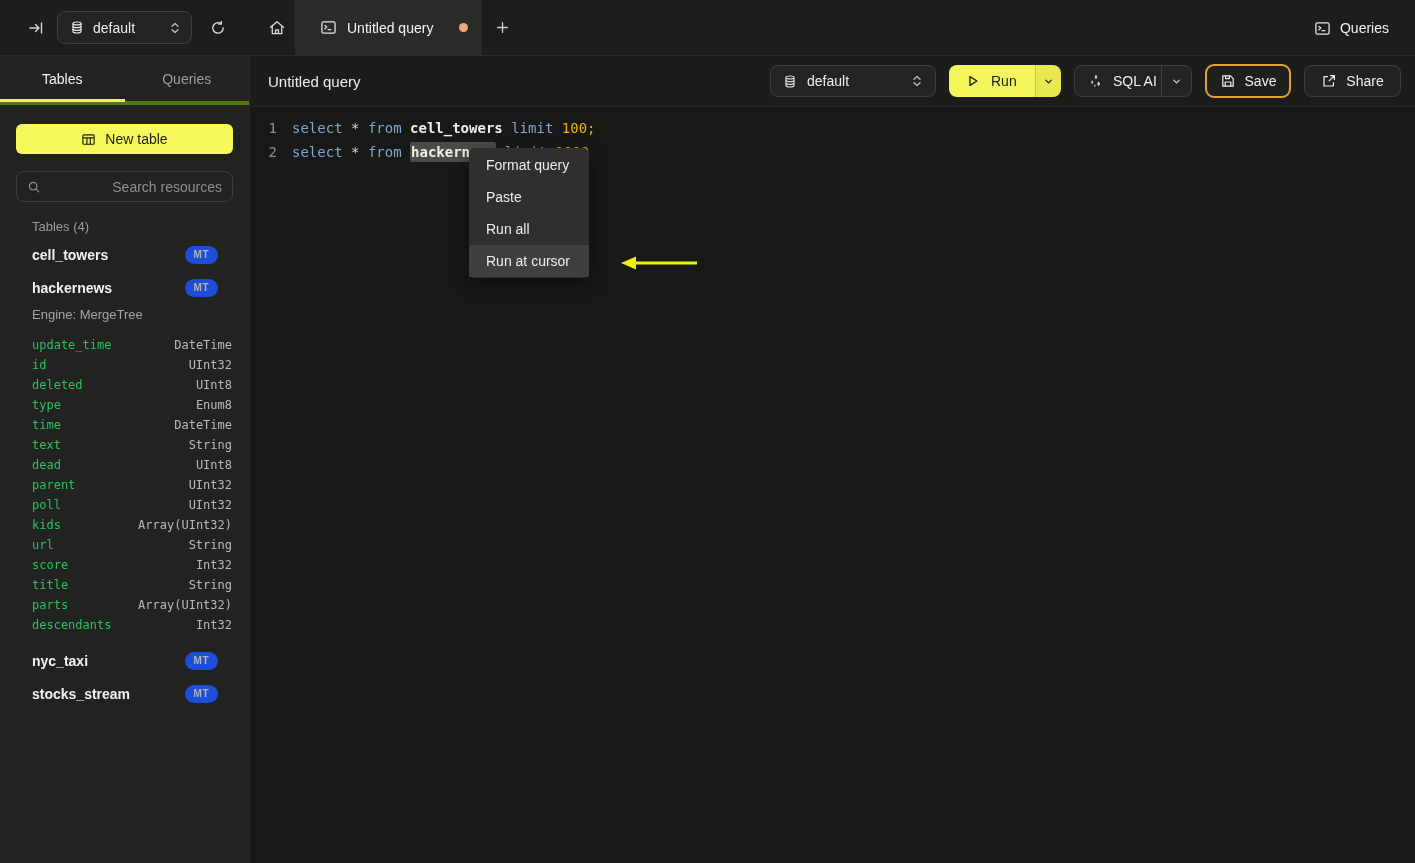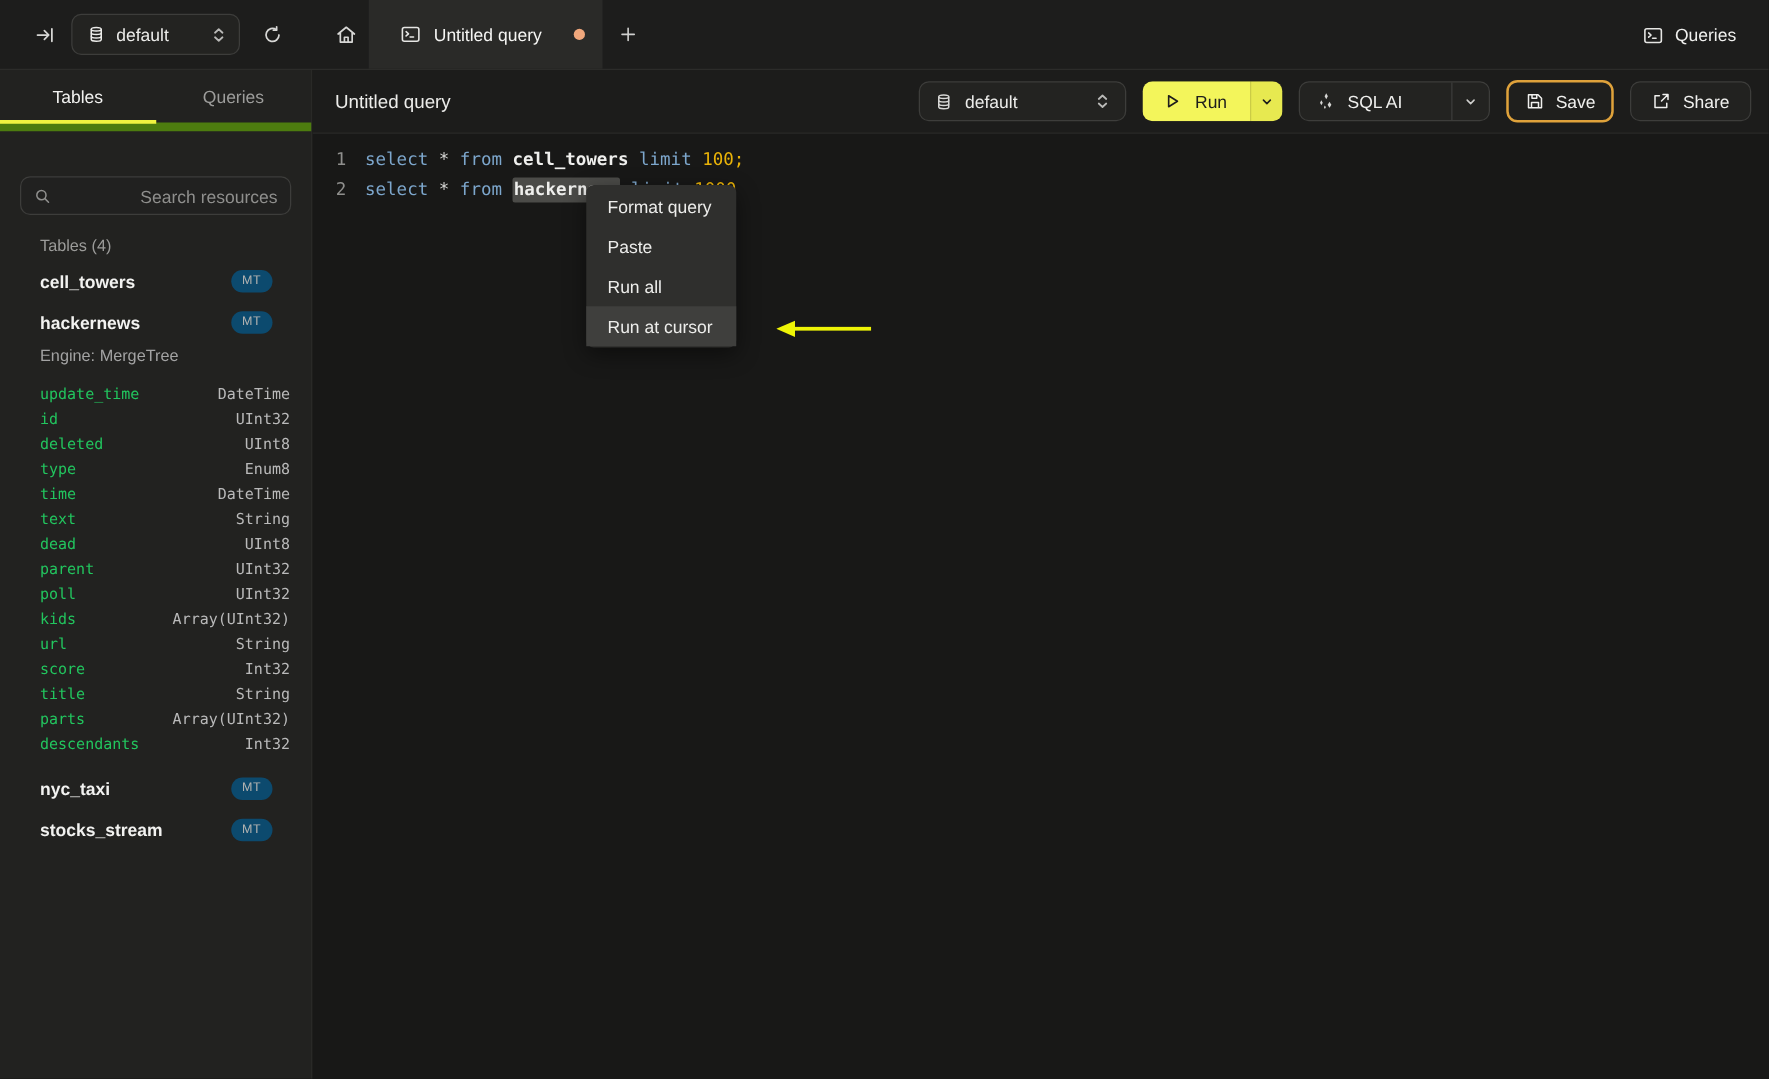--- a/index.html
+++ b/index.html
@@ -55,21 +55,21 @@
     background:none; border:none; color:#f0f0ee; font-size:14px; font-weight:500;
     display:flex; align-items:center; gap:9px; cursor:pointer;
   }
 
   
   .sidebar {
     position:absolute; top:56px; left:0; bottom:0; width:250px;
     background:#222220; border-right:1px solid #2c2c2a;
     display:flex; flex-direction:column;
   }
-  .sidebar-tabs { height:49px; display:flex; flex:none; border-bottom:7px solid #4d7c0f; }
+  .sidebar-tabs { height:49px; display:flex; flex:none; border-bottom:4px solid #4d7c0f; }
   .sidebar-tab {
     width:50%; background:none; border:none; cursor:pointer;
     font-size:14px; font-weight:500; color:#9d9d9b; position:relative;
     font-family:"Liberation Sans", sans-serif;
   }
   .sidebar-tab.active { color:#f2f2f0; }
   .sidebar-tab.active::after {
     content:""; position:absolute; left:0; right:0; bottom:-1px; height:3px;
     background:#f1f340;
   }
@@ -92,21 +92,21 @@
   }
   .search-box input::placeholder { color:#8f8f8d; }
   .section-label { margin:17px 0 4px 32px; font-size:13px; color:#9b9b99; }
 
   .tbl-row {
     height:33px; display:flex; align-items:center; justify-content:space-between;
     padding:0 31px 0 32px; cursor:pointer;
   }
   .tbl-name { font-size:14px; font-weight:600; color:#f2f2f0; }
   .badge {
-    background:#0c4a6e; color:#b3b3b1; font-size:10px; font-weight:400;
+    background:#1d4ed8; color:#b3b3b1; font-size:10px; font-weight:700;
     letter-spacing:.5px; border-radius:10px; padding:4px 9px; line-height:1;
   }
   .engine-line { padding:3px 31px 9px 32px; font-size:13px; color:#a3a3a3; }
   .col-row {
     height:20px; display:flex; align-items:center; justify-content:space-between;
     padding:0 17px 0 32px;
     font-family:"DejaVu Sans Mono", monospace; font-size:12px;
   }
   .col-name { color:#22c55e; }
   .col-type { color:#bababa; }
@@ -136,21 +136,21 @@
   .run-main {
     flex:1; background:#f3f55b; display:flex; align-items:center;
     padding-left:17px; gap:11px; color:#1d1d1c; font-size:14px; font-weight:500;
   }
   .run-caret {
     width:26px; background:#e7e950; display:flex; align-items:center;
     justify-content:center; color:#1d1d1c; border-left:1px solid rgba(0,0,0,.12);
   }
 
   .sqlai-btn {
-    height:32px; width:153px; border:1px solid #3d3d3b; border-radius:8px;
+    height:32px; width:118px; border:1px solid #3d3d3b; border-radius:8px;
     background:#232321; display:flex; align-items:center; padding:0;
     color:#f0f0ee; font-size:14px; font-weight:500; cursor:pointer;
   }
   .sqlai-main { flex:1; display:flex; align-items:center; gap:9px; padding-left:13px; }
   .sqlai-caret {
     width:30px; height:100%; display:flex; align-items:center; justify-content:center;
     border-left:1px solid #3d3d3b; color:#cfcfcd;
   }
 
   .save-btn {
@@ -271,20 +271,29 @@
     </button>
   </div>
 </div>
 
 <div class="sidebar">
   <div class="sidebar-tabs">
     <button class="sidebar-tab active">Tables</button>
     <button class="sidebar-tab">Queries</button>
   </div>
   <div class="sidebar-body">
+    <button class="new-table-btn">
+      <span>
+        <svg width="15" height="15" viewBox="0 0 16 16" fill="none" stroke="#1c1c1b" stroke-width="1.2" stroke-linejoin="round">
+          <rect x="2" y="3" width="12" height="10" rx="1"></rect>
+          <path d="M2 6.3h12M6.3 6.3V13M9.9 6.3V13"></path>
+        </svg>
+      </span>
+      <span>New table</span>
+    </button>
     <div class="search-box">
       <span>
         <svg width="14" height="14" viewBox="0 0 16 16" fill="none" stroke="currentColor" stroke-width="1.4" stroke-linecap="round">
           <circle cx="7" cy="7" r="4.2"></circle>
             <path d="M10.2 10.2 13.5 13.5"></path>
         </svg>
       </span>
       <input type="text" placeholder="Search resources" style="">
     </div>
     <div class="section-label">Tables (4)</div>

